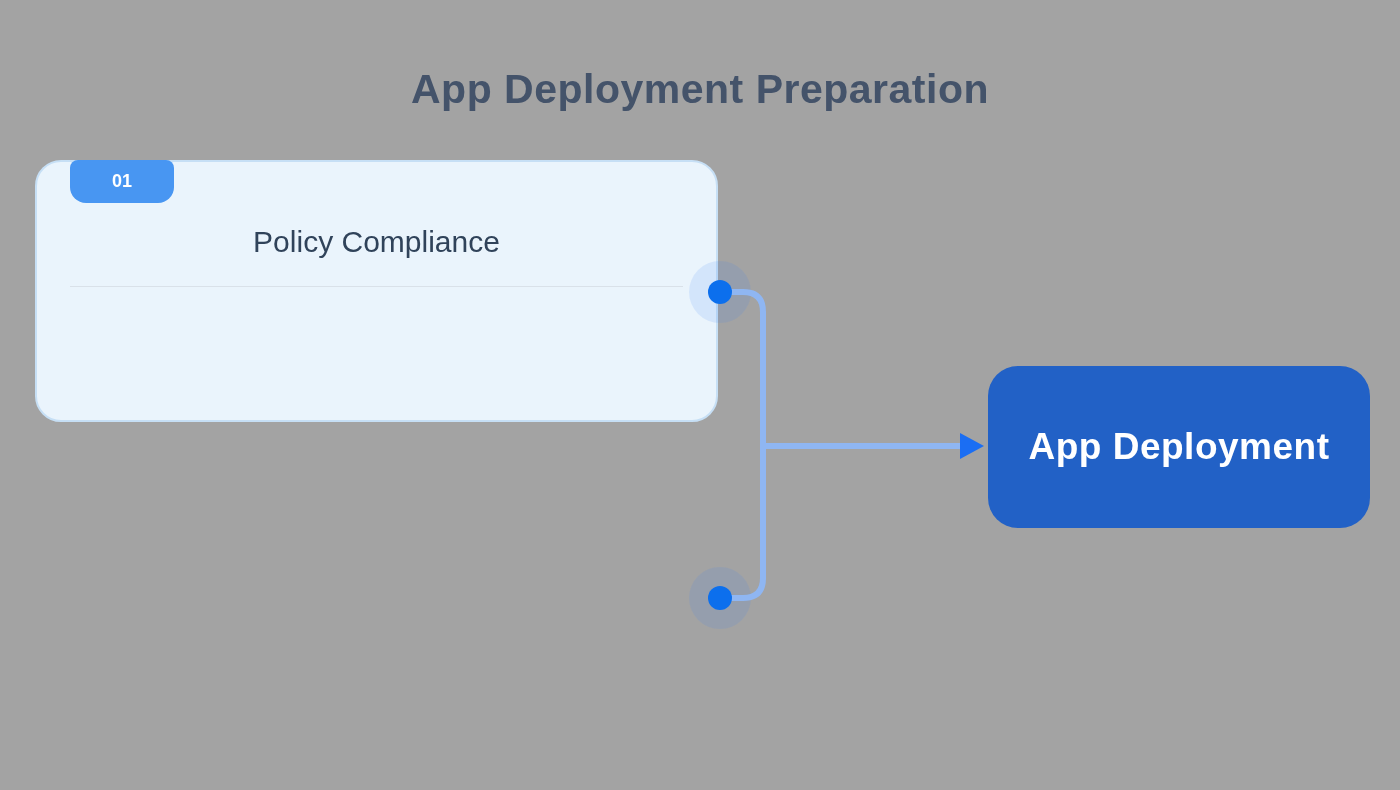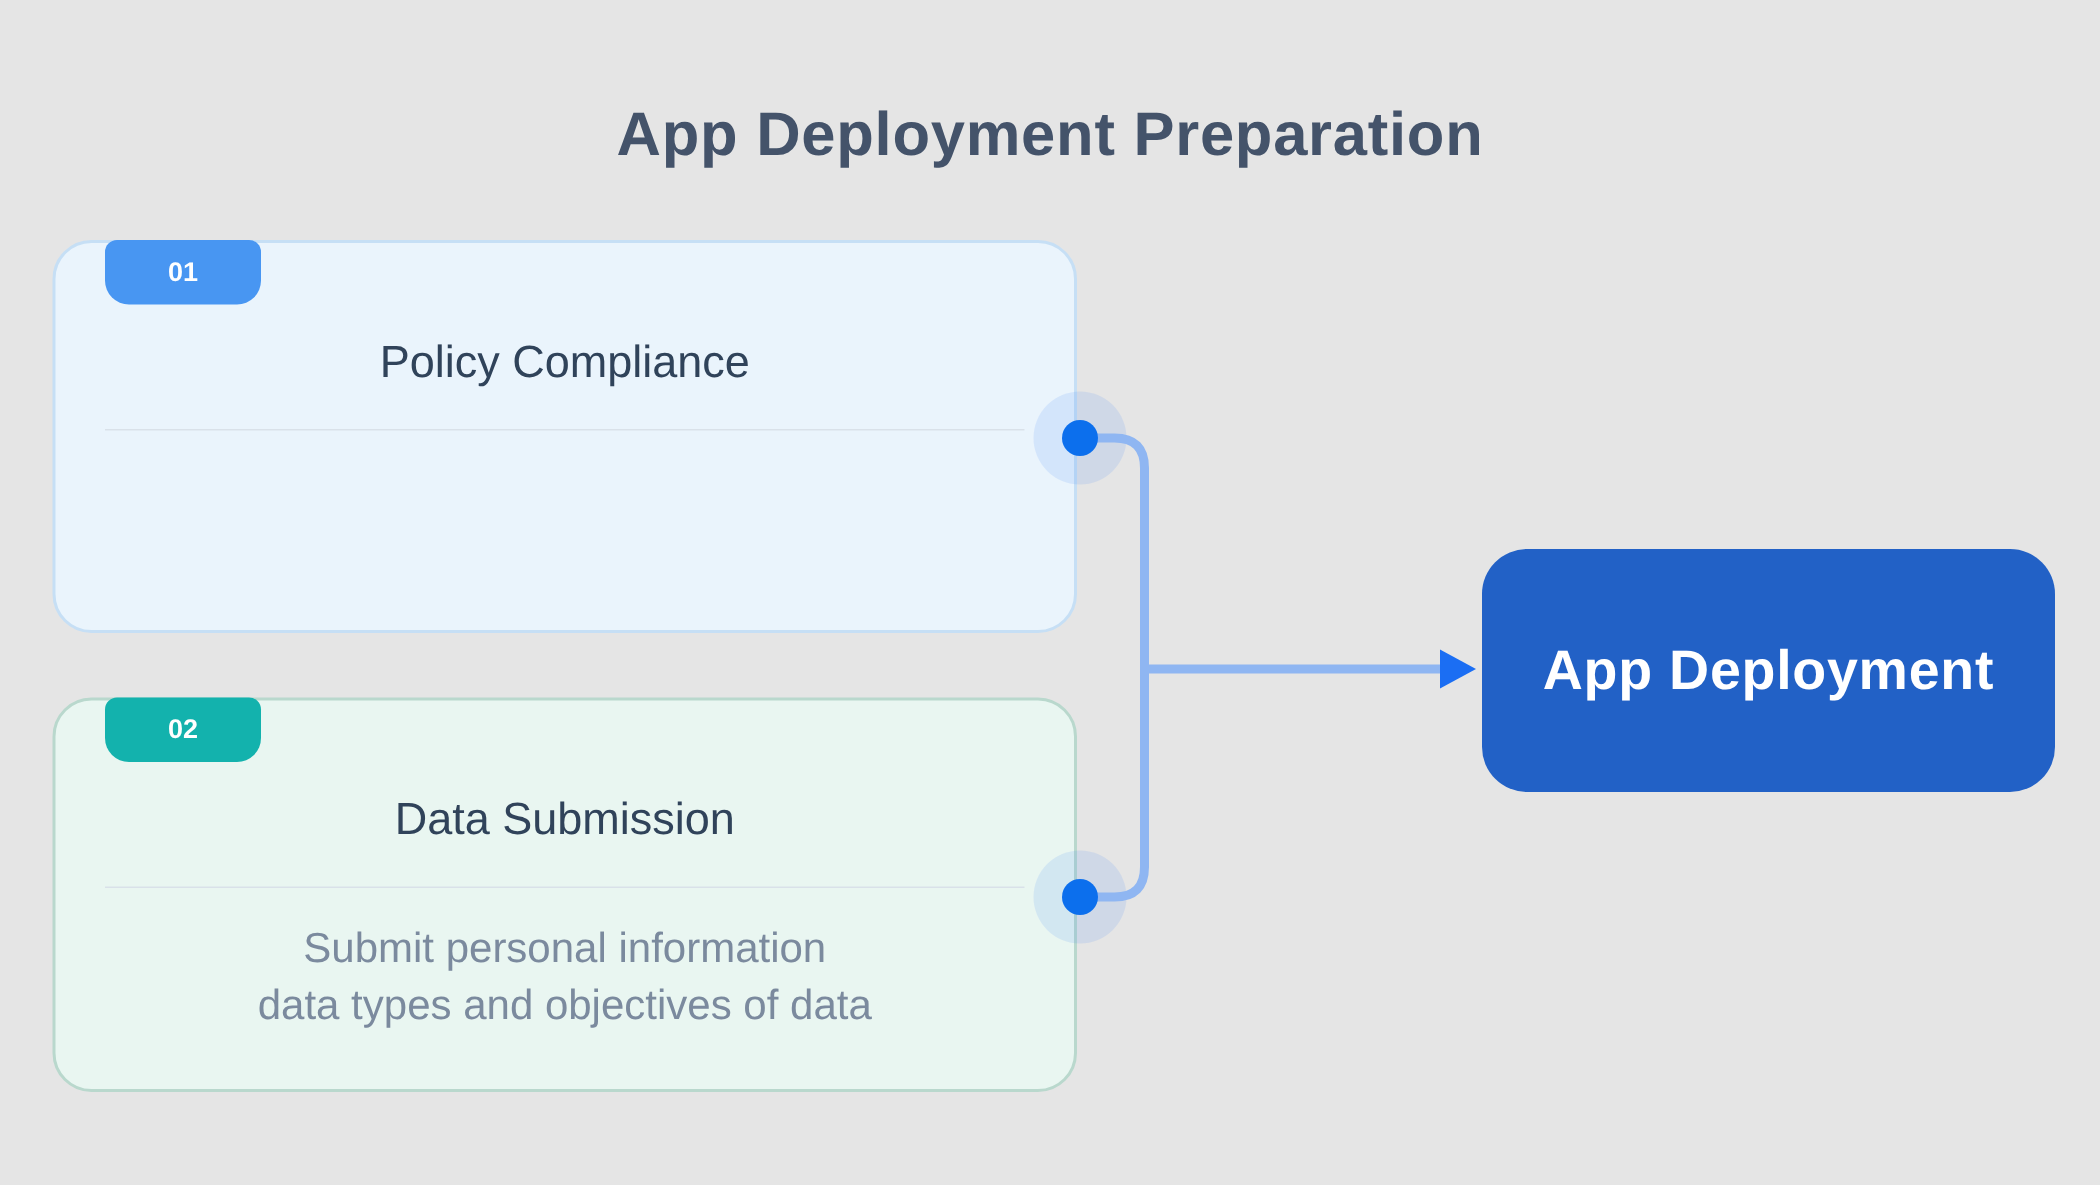--- a/index.html
+++ b/index.html
@@ -1,18 +1,18 @@
 <!DOCTYPE html>
 <html><head>
 <meta charset="utf-8">
 <style>
   html, body { margin:0; padding:0; background:#ffffff; }
   .canvas {
     position:relative; width:1400px; height:790px; overflow:hidden;
-    background:#e5e5e5; font-family:"Liberation Sans", sans-serif;
+    background:#a3a3a3; font-family:"Liberation Sans", sans-serif;
   }
   .page-title {
     position:absolute; top:66px; left:0; width:100%;
     text-align:center; font-size:41px; font-weight:bold;
     color:#44536a; letter-spacing:0.5px; margin:0;
   }
   .card {
     position:absolute; left:35px; width:683px; height:262px;
     border-radius:26px; box-sizing:border-box; border:2px solid;
     text-align:center;
@@ -55,27 +55,20 @@
 <div class="canvas">
 
   <h1 class="page-title">App Deployment Preparation</h1>
 
   <section class="card card-1">
     <div class="badge badge-1">01</div>
     <h2 class="card-title">Policy Compliance</h2>
     <div class="divider"></div>
   </section>
 
-  <section class="card card-2">
-    <div class="badge badge-2">02</div>
-    <h2 class="card-title">Data Submission</h2>
-    <div class="divider"></div>
-    <p class="card-desc">Submit personal information
-data types and objectives of data</p>
-  </section>
 
   <svg class="connector-svg" viewBox="0 0 1400 790" xmlns="http://www.w3.org/2000/svg">
 
     <circle cx="720" cy="292" r="31" fill="rgba(59,130,246,0.13)"></circle>
     <circle cx="720" cy="598" r="31" fill="rgba(59,130,246,0.13)"></circle>
 
     <path d="M 721 292 L 743 292 Q 763 292 763 312 L 763 578 Q 763 598 743 598 L 721 598" fill="none" stroke="#8fb6f2" stroke-width="6" stroke-linecap="round"></path>
 
     <path d="M 763 446 L 960 446" fill="none" stroke="#8fb6f2" stroke-width="6"></path>
 

